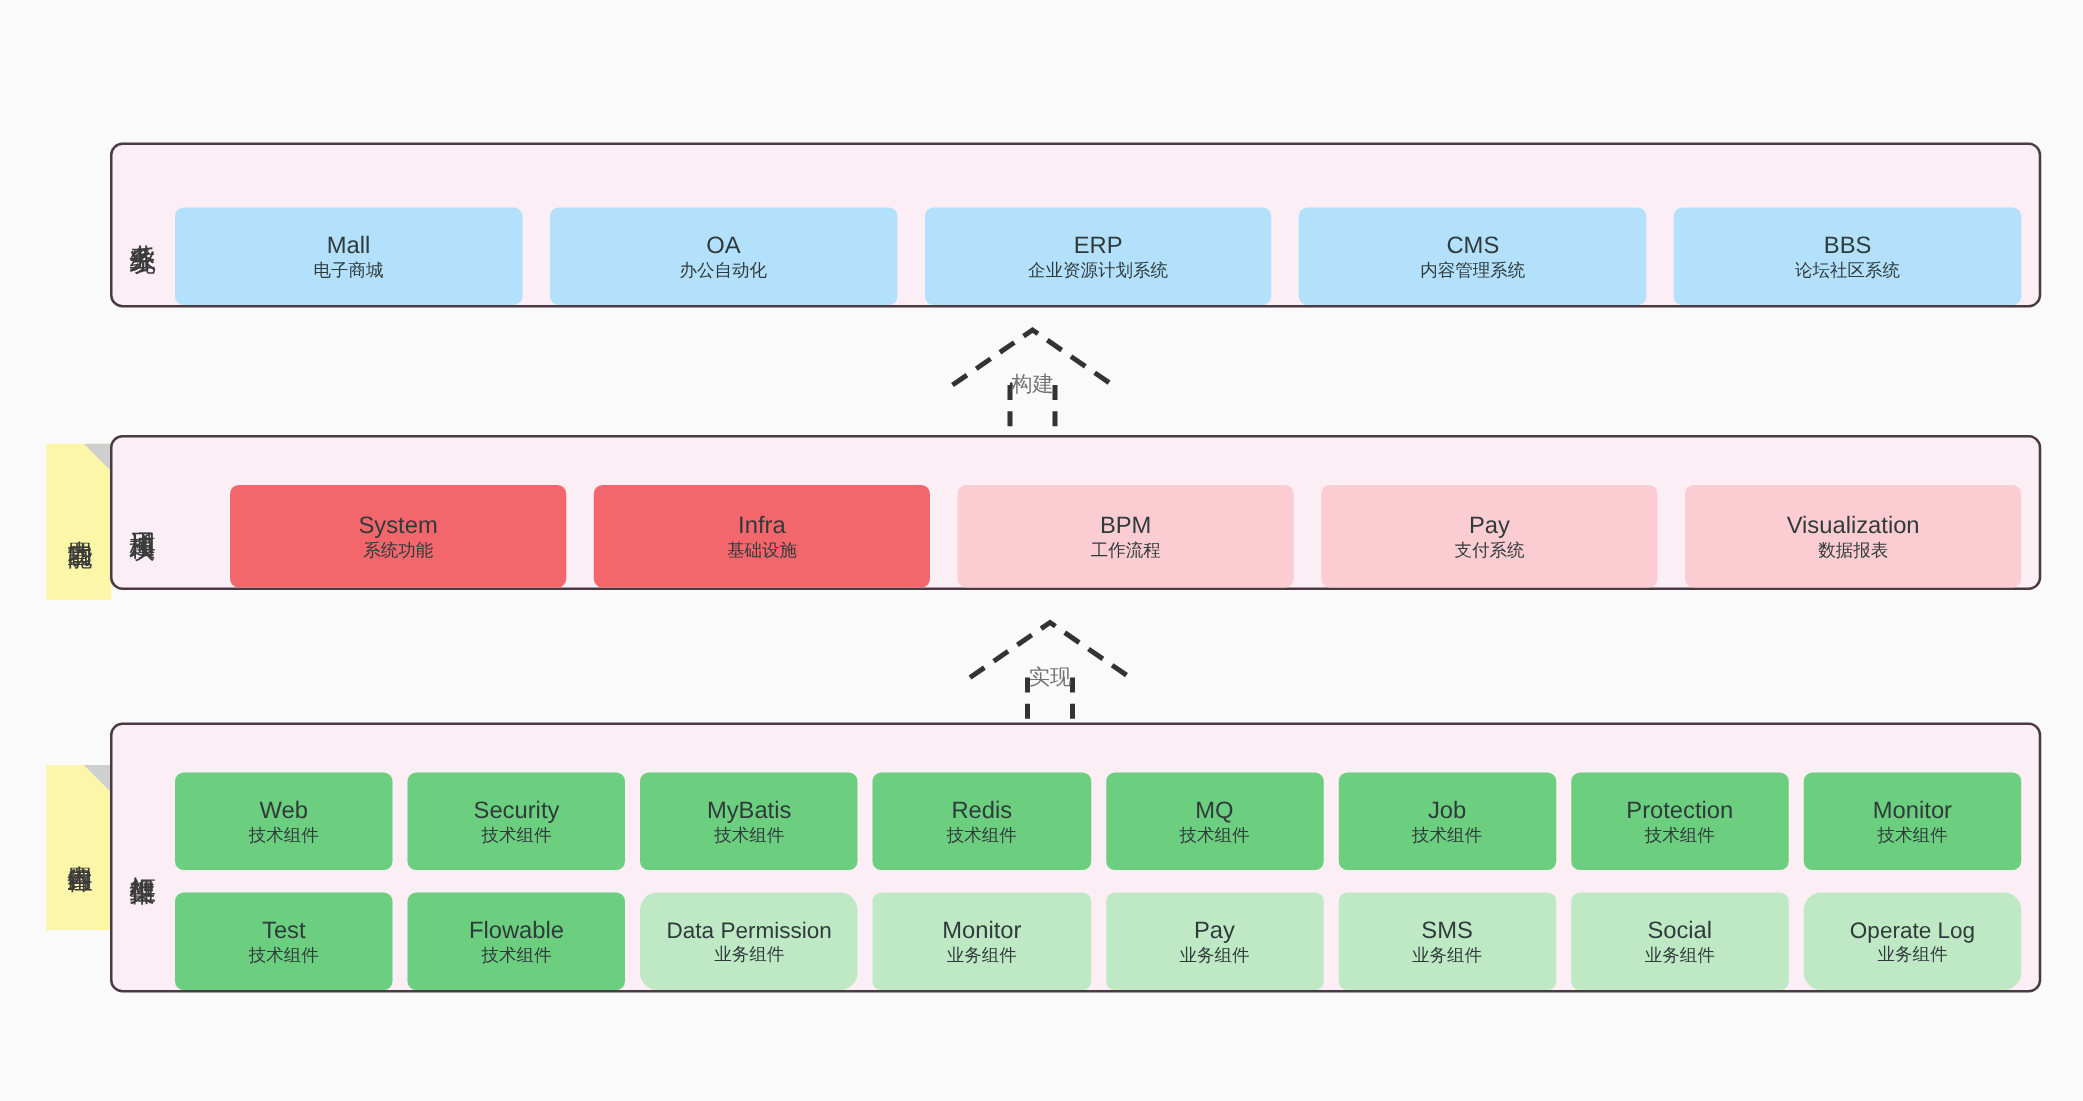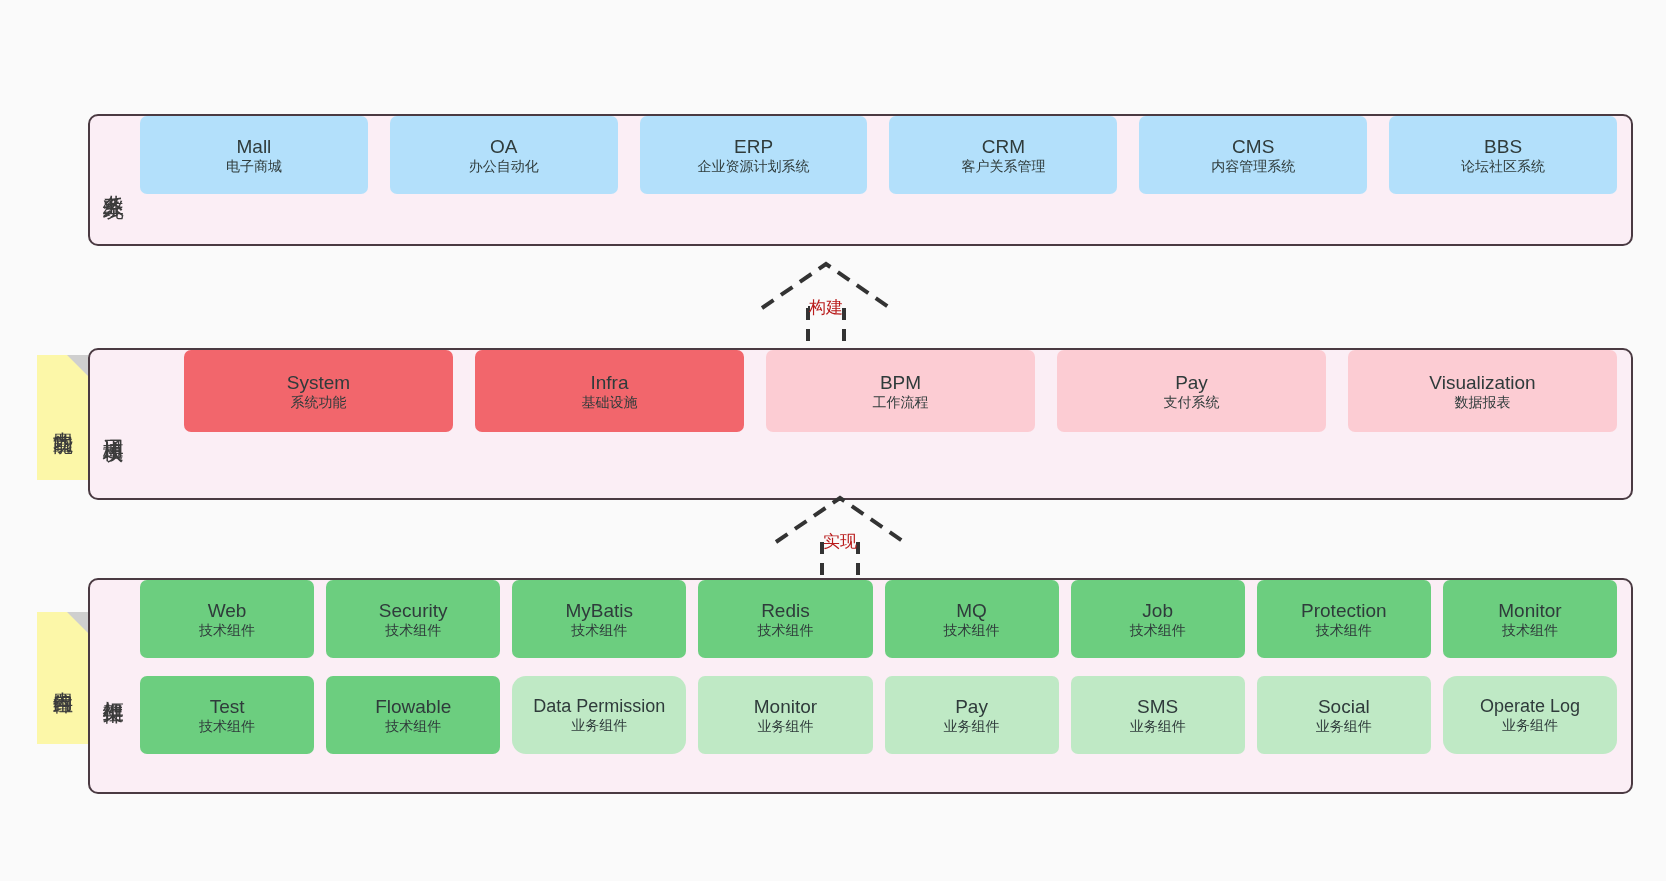--- a/index.html
+++ b/index.html
@@ -38,23 +38,24 @@
     writing-mode: vertical-rl;
     text-orientation: upright;
     letter-spacing: 1px;
     white-space: nowrap;
     user-select: none;
   }
   .layer-body {
     flex: 1 1 auto;
     display: flex;
     flex-direction: column;
-    justify-content: flex-start;
+    justify-content: flex-end;
     gap: 18px;
     padding: 0 14px 0 4px;
+    margin-top: 44px;
   }
   .card-row {
     display: flex;
     gap: 22px;
     align-items: stretch;
   }
   .card-row.row-8 { gap: 12px; }
 
   .card {
     flex: 1 1 0;
@@ -118,21 +119,21 @@
   
   .uml-arrow {
     position: absolute;
   }
   .uml-arrow svg { display: block; overflow: visible; }
   .uml-arrow .arrow-label {
     position: absolute;
     left: 50%;
     transform: translateX(-50%);
     font-size: 17px;
-    color: #b91c1c;
+    color: #737373;
     background: transparent;
     white-space: nowrap;
     user-select: none;
   }
 </style>
 </head>
 <body>
 
 <div class="layer-panel" id="business-panel" style="left:88px; top:114px; width:1545px; height:132px;">
   <div class="layer-title">业务系统</div>
@@ -142,24 +143,20 @@
           <div class="en">Mall</div>
           <div class="cn">电子商城</div>
         </div>
         <div class="card biz-card">
           <div class="en">OA</div>
           <div class="cn">办公自动化</div>
         </div>
         <div class="card biz-card">
           <div class="en">ERP</div>
           <div class="cn">企业资源计划系统</div>
-        </div>
-        <div class="card biz-card">
-          <div class="en">CRM</div>
-          <div class="cn">客户关系管理</div>
         </div>
         <div class="card biz-card">
           <div class="en">CMS</div>
           <div class="cn">内容管理系统</div>
         </div>
         <div class="card biz-card">
           <div class="en">BBS</div>
           <div class="cn">论坛社区系统</div>
         </div>
       </div>
@@ -174,21 +171,21 @@
     <line x1="50" y1="50" x2="86" y2="50" stroke="#333333" stroke-width="4" stroke-dasharray="2,200"></line>
   </svg>
   <div class="arrow-label" style="top:38px;">构建</div>
 </div>
 
 <div class="note" style="left:37px; top:355px; height:125px;">
   <span class="fold"></span>
   <span>内置功能</span>
 </div>
 
-<div class="layer-panel" id="module-panel" style="left:88px; top:348px; width:1545px; height:152px;gap:44px;">
+<div class="layer-panel" id="module-panel" style="left:88px; top:348px; width:1545px; height:124px;gap:44px;">
   <div class="layer-title">通用模块</div>
   <div class="layer-body">
     <div class="card-row" id="mod-row">
         <div class="card mod-card strong">
           <div class="en">System</div>
           <div class="cn">系统功能</div>
         </div>
         <div class="card mod-card strong">
           <div class="en">Infra</div>
           <div class="cn">基础设施</div>

